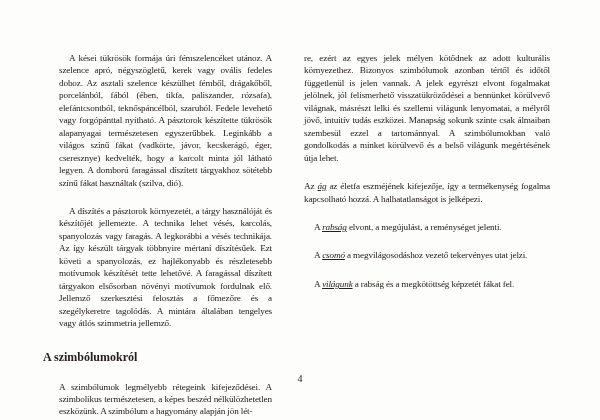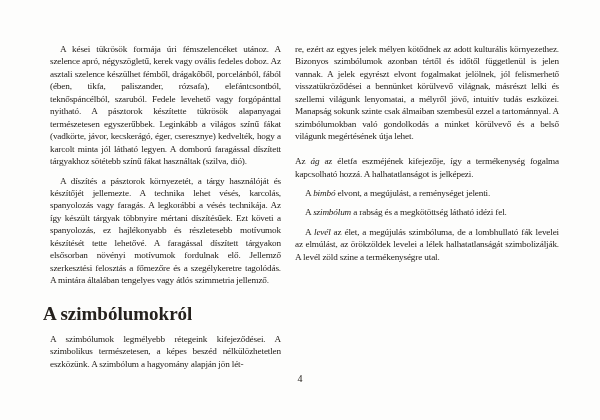--- a/index.html
+++ b/index.html
@@ -20,34 +20,34 @@
     position: absolute;
     top: 36px;
     font-size: 9.2px;
     line-height: 12.45px;
     letter-spacing: -0.15px;
     text-align: justify;
   }
   .col-left  { left: 43px;  width: 245px; }
   .col-right { left: 288px; width: 278px; }
   .para {
-    margin: 7px;
+    margin: 16px;
     padding: 0;
   }
   .para.indent { text-indent: 10px; }
   .heading {
-    font-size: 19px;
+    font-size: 12px;
     line-height: 16px;
     font-weight: bold;
     letter-spacing: 0;
     margin: 19px 0 11px 0;
     text-align: left;
   }
   .symbol-gap { margin-top: 12.5px; }
-  .term { font-style: italic; }
+  .term { font-style: italic; text-decoration: underline; }
   .page-number {
     position: absolute;
     left: 0;
     right: 0;
     top: 373px;
     text-align: center;
     font-size: 10px;
     letter-spacing: 0;
     color: #25211d;
   }
@@ -62,25 +62,25 @@
     <p class="para indent">A díszítés a pásztorok környezetét, a tárgy használóját és készítőjét jellemezte. A technika lehet vésés, karcolás, spanyolozás vagy faragás. A legkorábbi a vésés technikája. Az így készült tárgyak többnyire mértani díszítésűek. Ezt követi a spanyolozás, ez hajlékonyabb és részletesebb motívumok készítését tette lehetővé. A faragással díszített tárgyakon elsősorban növényi motívumok fordulnak elő. Jellemző szerkesztési felosztás a főmezőre és a szegélykeretre tagolódás. A mintára általában tengelyes vagy átlós szimmetria jellemző.</p>
     <h2 class="heading">A szimbólumokról</h2>
     <p class="para">A szimbólumok legmélyebb rétegeink kifejeződései. A szimbolikus természetesen, a képes beszéd nélkülözhetetlen eszközünk. A szimbólum a hagyomány alapján jön lét-</p>
   </div>
 
   <div class="col col-right">
     <p class="para">re, ezért az egyes jelek mélyen kötődnek az adott kulturális környezethez. Bizonyos szimbólumok azonban tértől és időtől függetlenül is jelen vannak. A jelek egyrészt elvont fogalmakat jelölnek, jól felismerhető visszatükröződései a bennünket körülvevő világnak, másrészt lelki és szellemi világunk lenyomatai, a mélyről jövő, intuitív tudás eszközei. Manapság sokunk szinte csak álmaiban szembesül ezzel a tartománnyal. A szimbólumokban való gondolkodás a minket körülvevő és a belső világunk megértésének útja lehet.</p>
 
     <p class="para symbol-gap"><span>Az </span><span class="term">ág</span><span> az életfa eszméjének kifejezője, így a termékenység fogalma kapcsolható hozzá. A halhatatlanságot is jelképezi.</span></p>
 
-    <p class="para indent"><span>A </span><span class="term">bimbó</span><span> elvont, a megújulást, a reménységet jelenti.</span></p>
+    <p class="para indent"><span>A </span><span class="term">rabság</span><span> elvont, a megújulást, a reménységet jelenti.</span></p>
+
+    <p class="para indent"><span>A </span><span class="term">csomó</span><span> a megvilágosodáshoz vezető tekervényes utat jelzi.</span></p>
 
 
-
-    <p class="para indent"><span>A </span><span class="term">szimbólum</span><span> a rabság és a megkötöttség látható idézi fel.</span></p>
+    <p class="para indent"><span>A </span><span class="term">világunk</span><span> a rabság és a megkötöttség képzetét fákat fel.</span></p>
 
 
-    <p class="para indent"><span>A </span><span class="term">levél</span><span> az élet, a megújulás szimbóluma, de a lombhullató fák levelei az elmúlást, az örökzöldek levelei a lélek halhatatlanságát szimbolizálják. A levél zöld szine a termékenységre utal.</span></p>
   </div>
 
   <div class="page-number">4</div>
 
 </div>
 
 </body></html>

